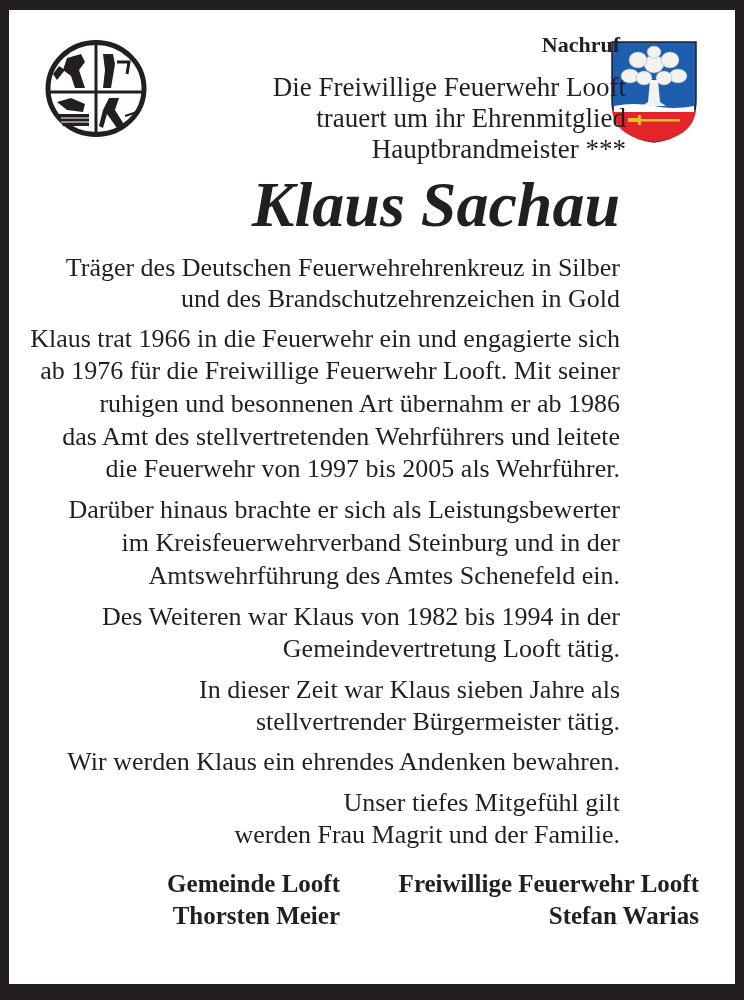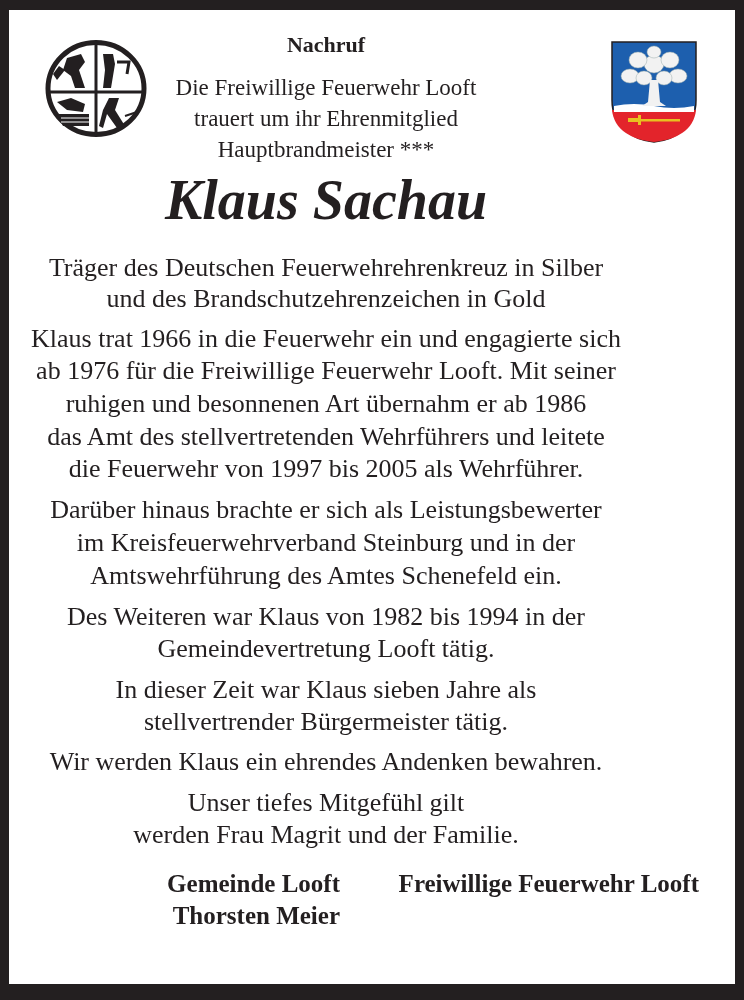--- a/index.html
+++ b/index.html
@@ -10,26 +10,26 @@
     color: #231f20;
     position: relative;
     overflow: hidden;
   }
   .card {
     position: absolute;
     left: 9px; top: 10px;
     width: 726px; height: 974px;
     background: #ffffff;
   }
-  .line { position: absolute; left: 16px; width: 620px; text-align: center; white-space: nowrap; }
+  .line { position: absolute; left: 0; width: 620px; text-align: right; white-space: nowrap; }
   .heading { font-weight: bold; font-size: 22px; top: 32px; }
-  .intro { font-size: 23px; line-height: 31px; }
+  .intro { font-size: 27px; line-height: 31px; padding-left: 6px; }
   .name {
     font-style: italic; font-weight: bold;
-    font-size: 56px; top: 168px; letter-spacing: 0px;
+    font-size: 64px; top: 168px; letter-spacing: 0px;
   }
   .body { font-size: 26px; }
   .sig { position: absolute; top: 868px; text-align: right; font-weight: bold; font-size: 25px; line-height: 32px; }
   .sig-left { left: 40px; width: 300px; }
   .sig-right { left: 349px; width: 350px; }
   .logo-left { position: absolute; left: 45px; top: 40px; width: 102px; height: 97px; }
   .logo-right { position: absolute; left: 610px; top: 40px; width: 88px; height: 104px; }
 </style>
 </head>
 <body>
@@ -102,13 +102,14 @@
 
 <div class="line body" style="top:788px">Unser tiefes Mitgefühl gilt</div>
 <div class="line body" style="top:820px">werden Frau Magrit und der Familie.</div>
 
 <div class="sig sig-left">
   <div>Gemeinde Looft</div>
   <div>Thorsten Meier</div>
 </div>
 <div class="sig sig-right">
   <div>Freiwillige Feuerwehr Looft</div>
+  <div>Stefan Warias</div>
 </div>
 
 </body></html>

